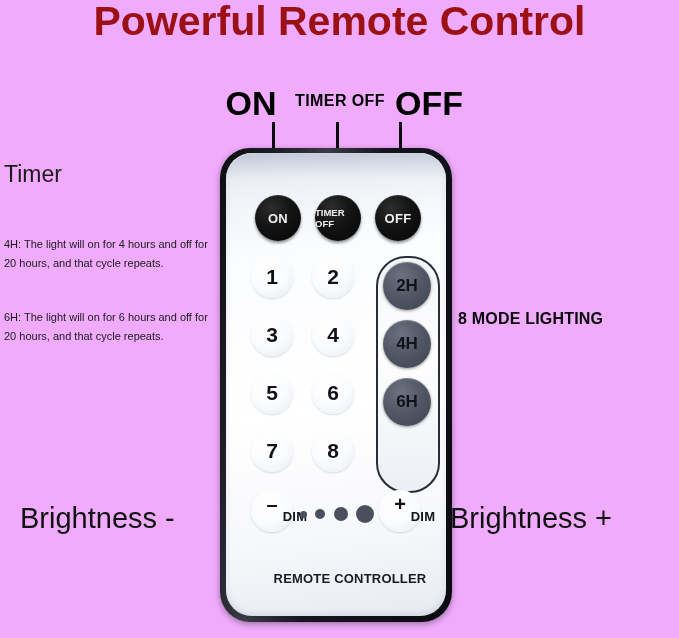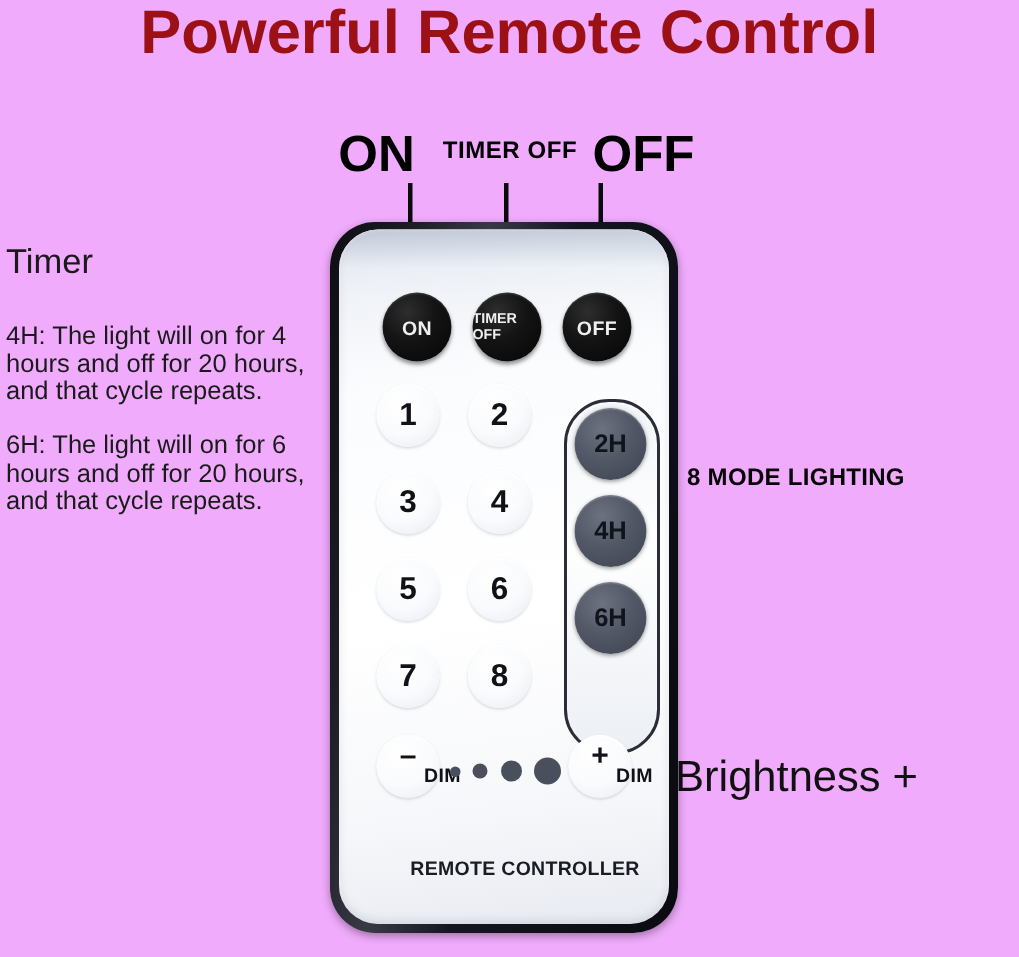--- a/index.html
+++ b/index.html
@@ -120,21 +120,21 @@
     font-family: "Liberation Sans", sans-serif;
     font-weight: bold;
     font-size: 21px;
     color: #111118;
   }
 
   
   #timer-col {
     position: absolute;
     left: 150px;
-    top: 113px;
+    top: 103px;
     width: 60px;
     height: 233px;
     border-radius: 30px;
     border: 2px solid #2a2d38;
     background: linear-gradient(180deg, #f2f4f8 0%, #ffffff 40%, #eceff5 100%);
     box-shadow: inset 0 1px 2px rgba(255,255,255,0.9);
   }
   .btn-timer {
     position: absolute;
     left: 5px;
@@ -209,23 +209,24 @@
     top: 161px;
     font-family: "Liberation Sans", sans-serif;
     font-size: 23px;
     color: #1a1a1a;
   }
   .timer-para {
     position: absolute;
     left: 4px;
     width: 206px;
     font-family: "Liberation Sans", sans-serif;
-    font-size: 17px;
+    font-size: 11px;
     line-height: 18.5px;
     color: #1a1a1a;
+    margin-top: 20px;
   }
   #timer-p1 { top: 215px; }
   #timer-p2 { top: 288px; }
   #timer-p3 { top: 352px; }
 
   
   #mode-lighting {
     position: absolute;
     left: 458px;
     top: 310px;
@@ -263,20 +264,21 @@
   <div class="leader" id="leader-on"></div>
   <div class="leader" id="leader-timeroff"></div>
   <div class="leader" id="leader-off"></div>
 
   <div id="timer-heading">Timer</div>
   <div class="timer-para" id="timer-p1">4H: The light will on for 4 hours and off for 20 hours, and that cycle repeats.</div>
   <div class="timer-para" id="timer-p2">6H: The light will on for 6 hours and off for 20 hours, and that cycle repeats.</div>
 
   <div id="mode-lighting">8 MODE LIGHTING</div>
 
+  <div class="brightness-label" id="brightness-minus">Brightness -</div>
   <div class="brightness-label" id="brightness-plus">Brightness +</div>
 
   <div id="remote">
     <div id="remote-face">
       <div id="face-sheen"></div>
 
       <div class="btn-black" id="btn-on">ON</div>
       <div class="btn-black" id="btn-timeroff">TIMER OFF</div>
       <div class="btn-black" id="btn-off">OFF</div>
 

